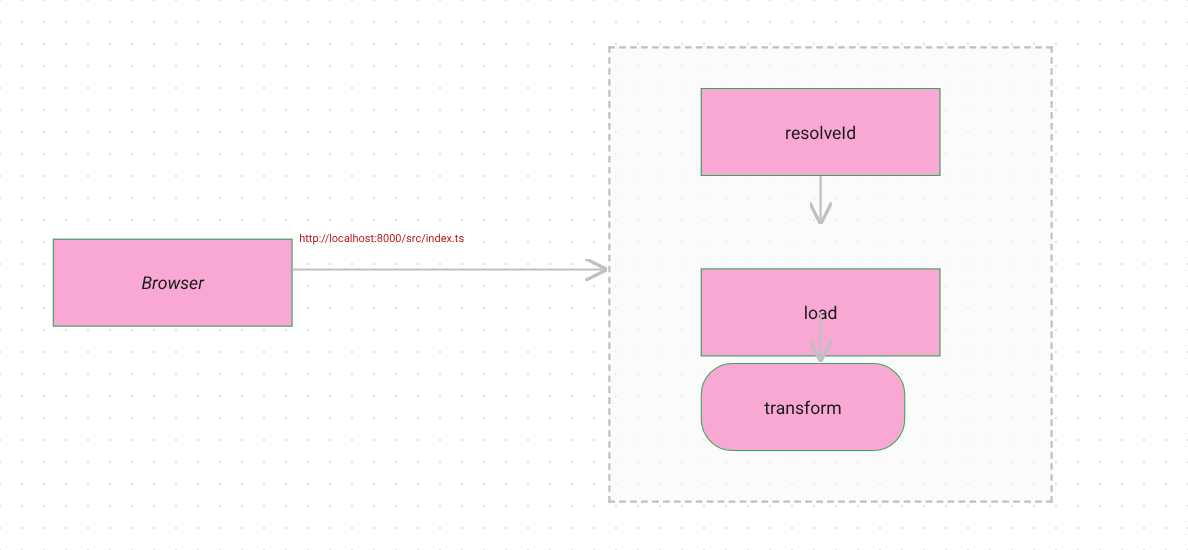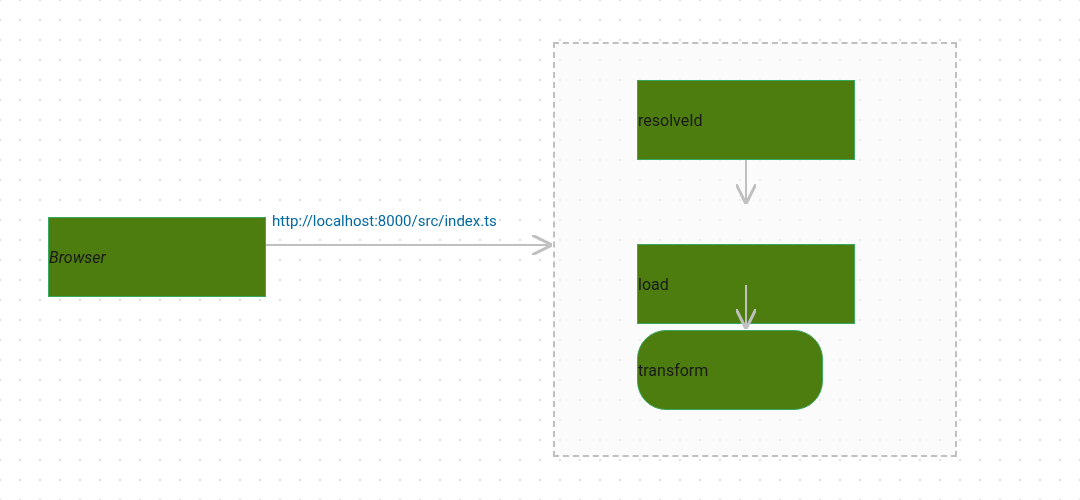--- a/index.html
+++ b/index.html
@@ -15,24 +15,25 @@
       background-image: radial-gradient(circle, #e0e0e0 1px, transparent 1px);
       background-size: 20px 20px;
       background-position: 10px 10px;
       font-family: -apple-system, BlinkMacSystemFont, "Segoe UI", Roboto, sans-serif;
       position: relative;
       overflow: hidden;
     }
     
     .green-box {
       position: absolute;
-      background: #4d7c0f;
+      background: #f9a8d4;
       border: 1px solid #3aa960;
       display: flex;
       align-items: center;
+      justify-content: center;
       color: #1a1a1a;
       font-size: 16px;
       font-weight: 400;
     }
     
     .browser-box {
       left: 48px;
       top: 217px;
       width: 218px;
       height: 80px;
@@ -69,22 +70,22 @@
       top: 330px;
       width: 186px;
       height: 80px;
       border-radius: 29px;
     }
     
     .arrow-label {
       position: absolute;
       left: 272px;
       top: 212px;
-      font-size: 15px;
-      color: #0369a1;
+      font-size: 10px;
+      color: #b91c1c;
       white-space: nowrap;
     }
     
     .svg-overlay {
       position: absolute;
       left: 0;
       top: 0;
       width: 1080px;
       height: 500px;
       pointer-events: none;

